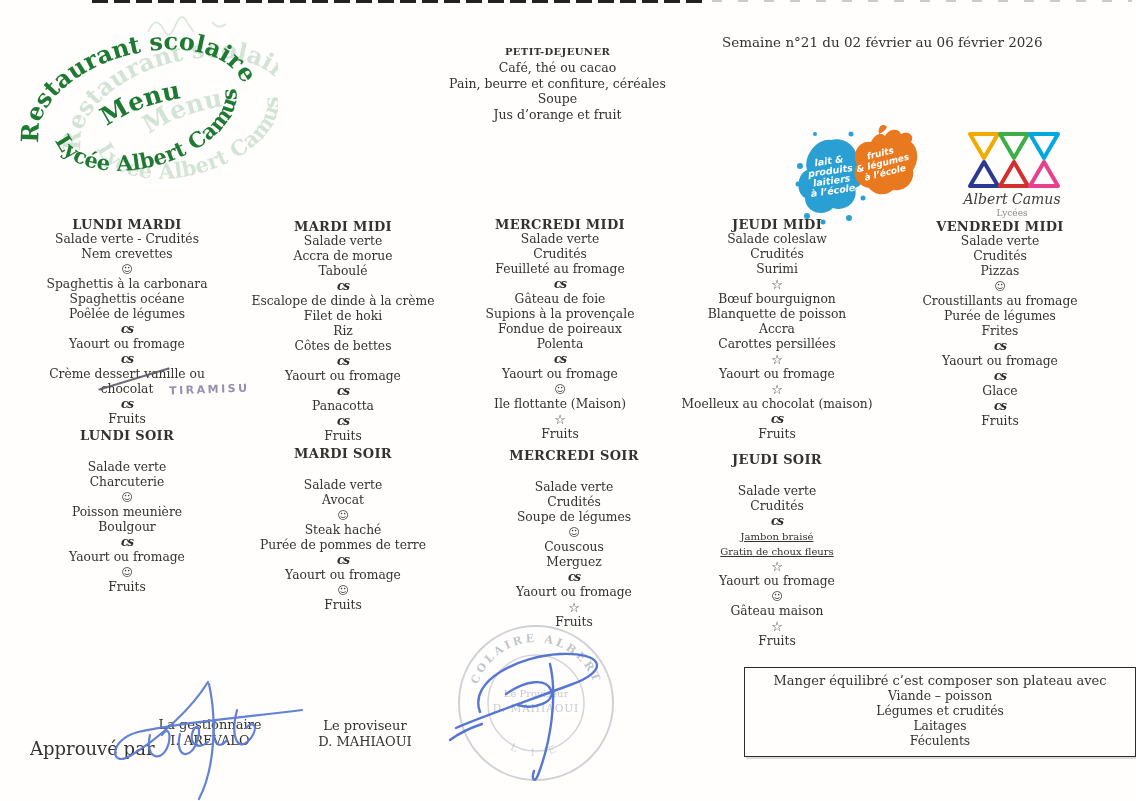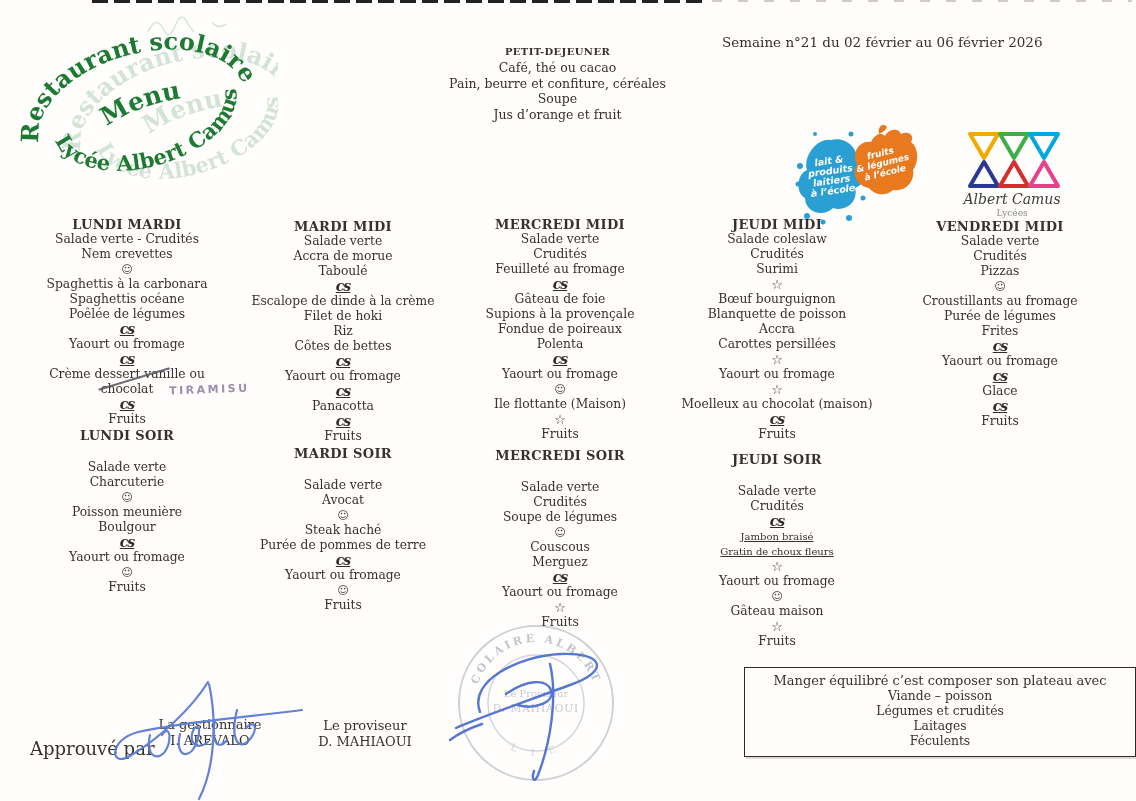--- a/index.html
+++ b/index.html
@@ -27,31 +27,31 @@
   .logo-fruit{position:absolute;left:849px;top:124px;width:72px;height:76px;}
   .logo-school{position:absolute;left:955px;top:128px;width:114px;height:94px;}
 
   
   .menu-col{position:absolute;width:234px;text-align:center;}
   .menu-col .menu-title{font-weight:bold;font-size:13px;line-height:15px;letter-spacing:.3px;}
   .menu-col.soir .menu-title{margin-bottom:17px;}
   .dish{font-size:12.3px;line-height:15px;position:relative;white-space:nowrap;}
   .dish.big{font-size:10px;text-decoration:underline;}
   .sym{line-height:15px;height:15px;}
-  .sym-cs{font-size:14px;font-weight:bold;font-style:italic;letter-spacing:-1px;color:#2f2d2a;text-decoration:underline;}
+  .sym-cs{font-size:12px;font-weight:bold;font-style:italic;letter-spacing:-1px;color:#2f2d2a;}
   .sym-smiley{font-size:11px;color:#403e3b;font-family:"DejaVu Sans",sans-serif;}
   .sym-star{font-size:13px;color:#33312e;font-family:"DejaVu Sans",sans-serif;}
   .note{position:absolute;left:calc(50% + 42px);top:0;font-family:"DejaVu Sans",sans-serif;
         font-size:11px;color:#968fb0;letter-spacing:2.5px;transform:rotate(-2deg);font-weight:600;}
   .pen-strike{position:absolute;left:97px;top:378px;width:74px;height:2px;background:#55525e;
         transform:rotate(-17deg);opacity:.85;}
 
   .m0{left:10px;top:217px;}  .m1{left:226px;top:219px;} .m2{left:443px;top:217px;}
   .m3{left:660px;top:217px;} .m4{left:883px;top:219px;}
-  .m5{left:10px;top:428px;}  .m6{left:226px;top:446px;} .m7{443px;top:448px;left:443px;}
+  .m5{left:10px;top:428px;}  .m6{left:226px;top:446px;} .m7{443px;top:448px;left:457px;}
   .m8{left:660px;top:452px;}
 
   
   .approved{position:absolute;left:30px;top:719px;font-size:18px;margin-top:19px;}
   .sig-block{position:absolute;text-align:center;font-size:13px;line-height:15.5px;}
   .sig-manager{left:150px;top:717px;width:120px;}
   .sig-principal{left:305px;top:718px;width:120px;}
 
   .signature-left{position:absolute;left:88px;top:680px;width:230px;height:121px;}
   .signature-center{position:absolute;left:448px;top:638px;width:190px;height:155px;}

